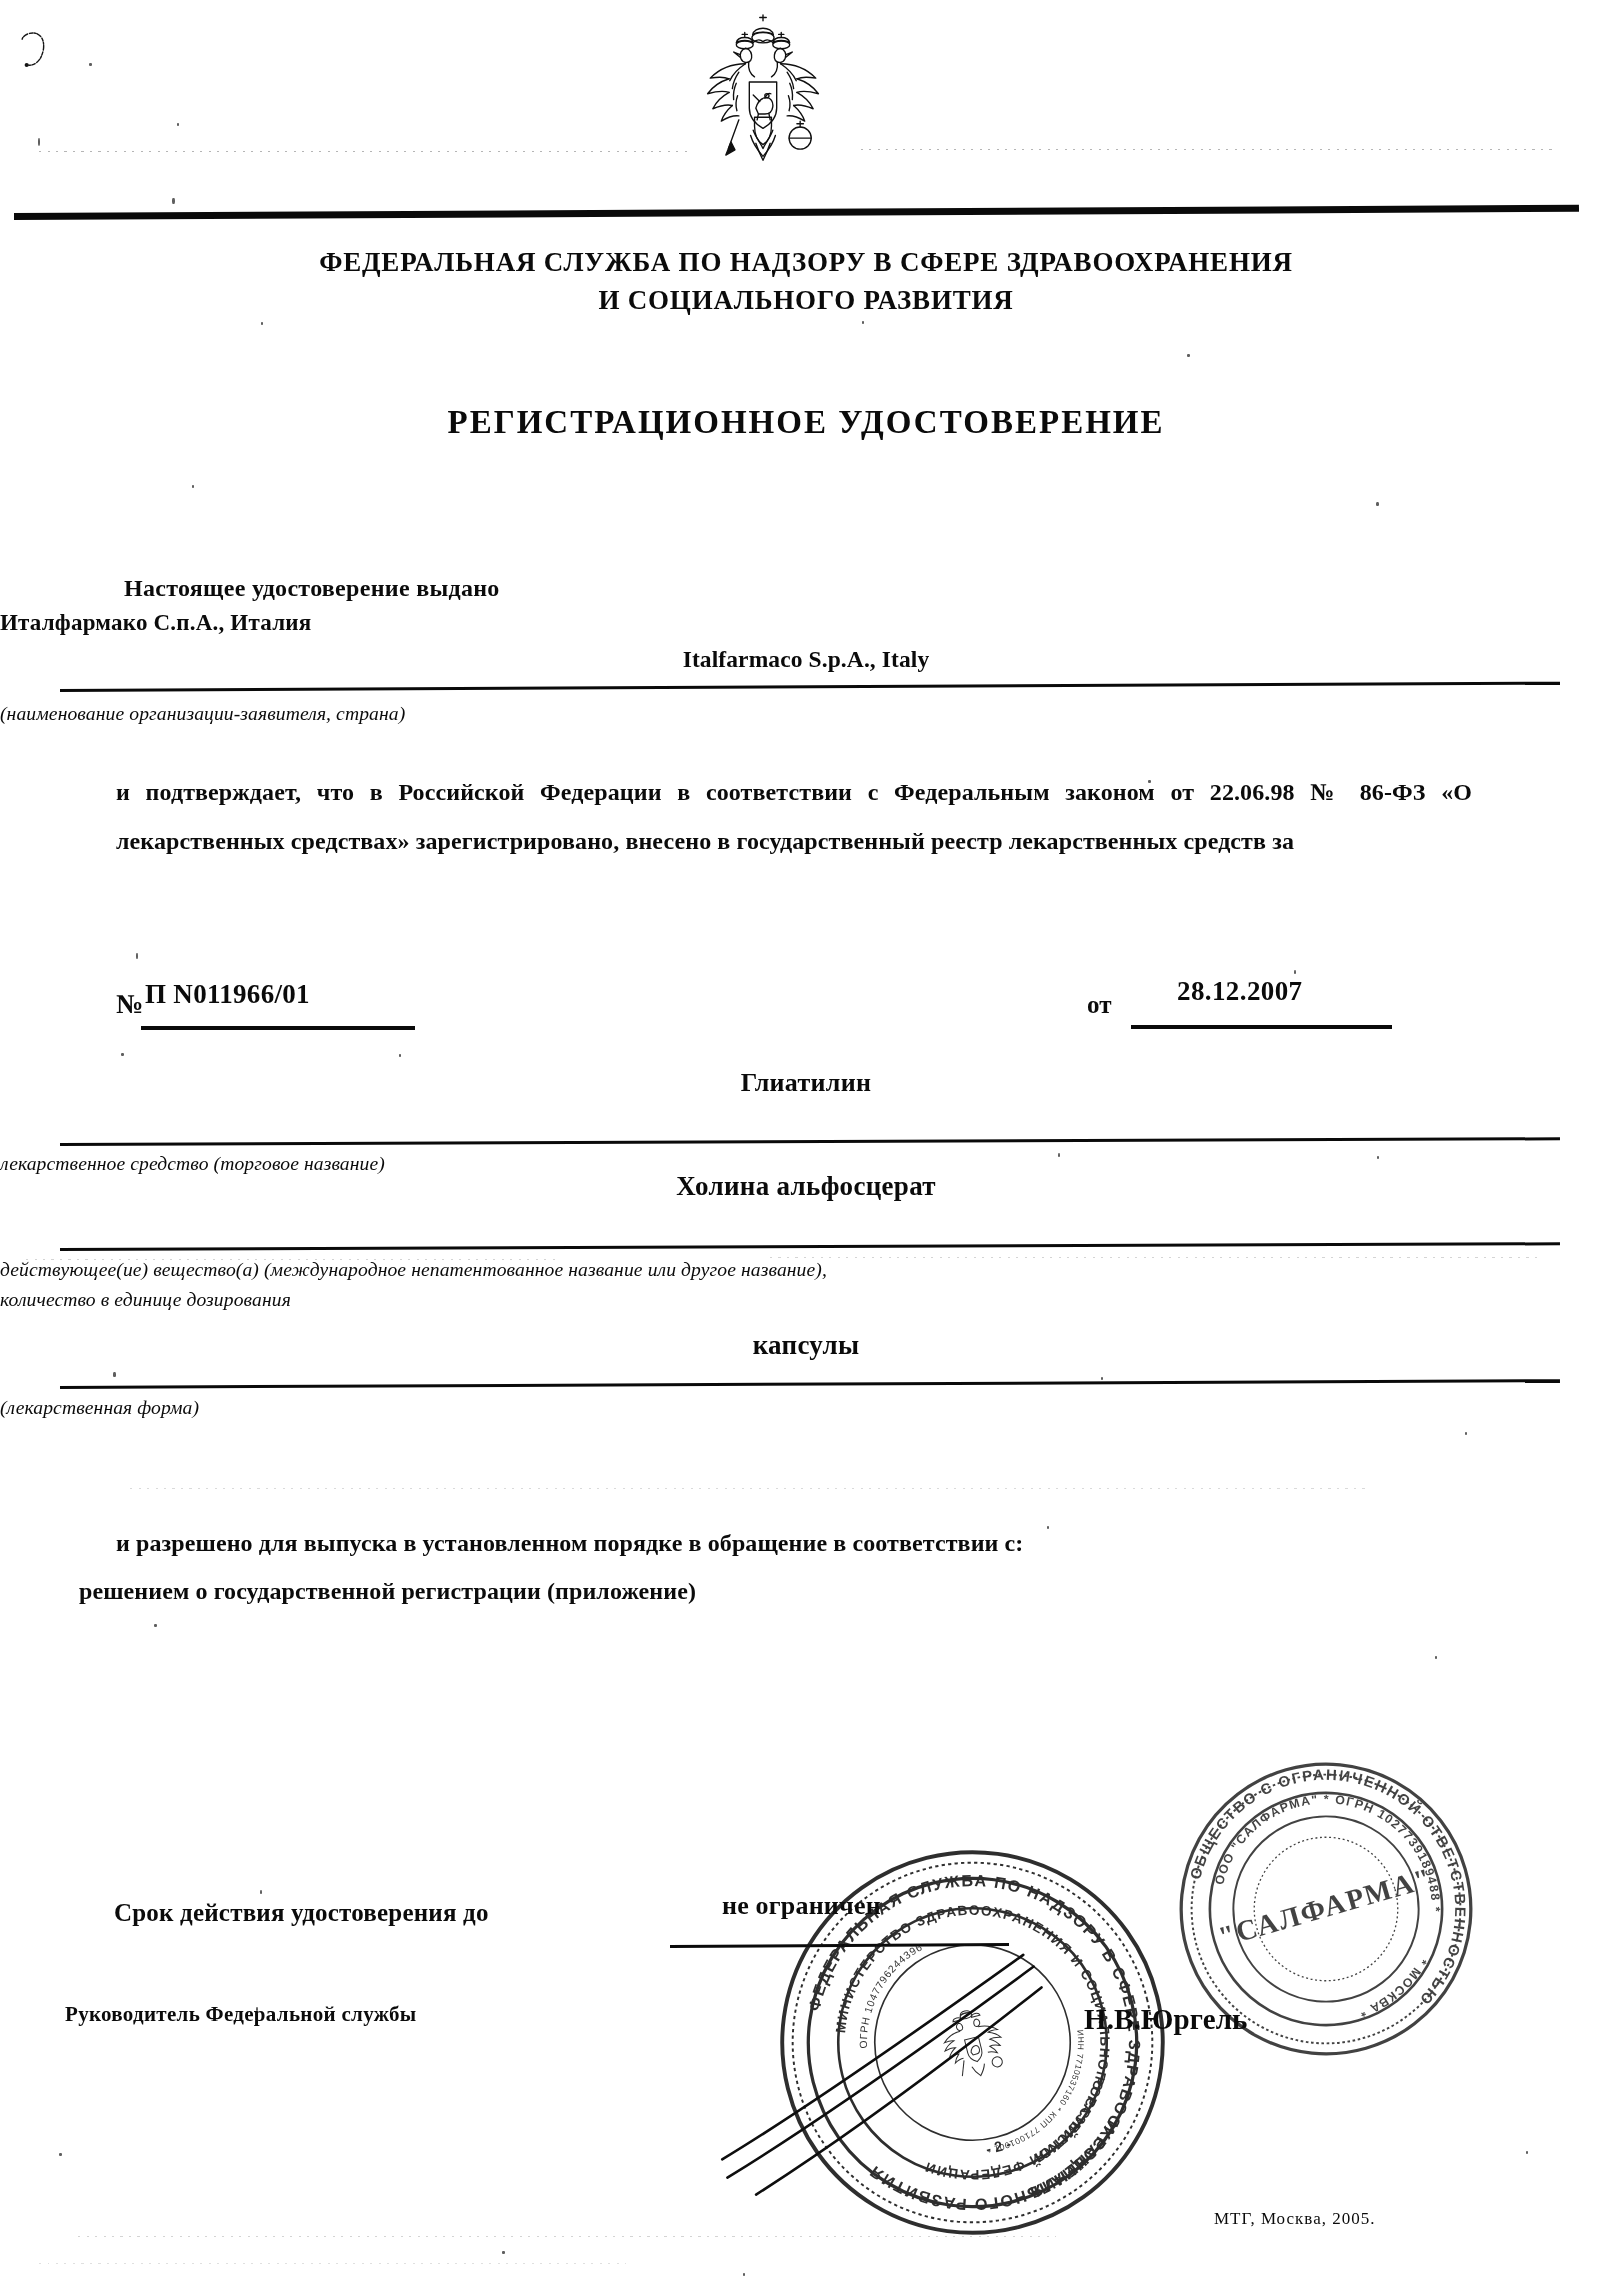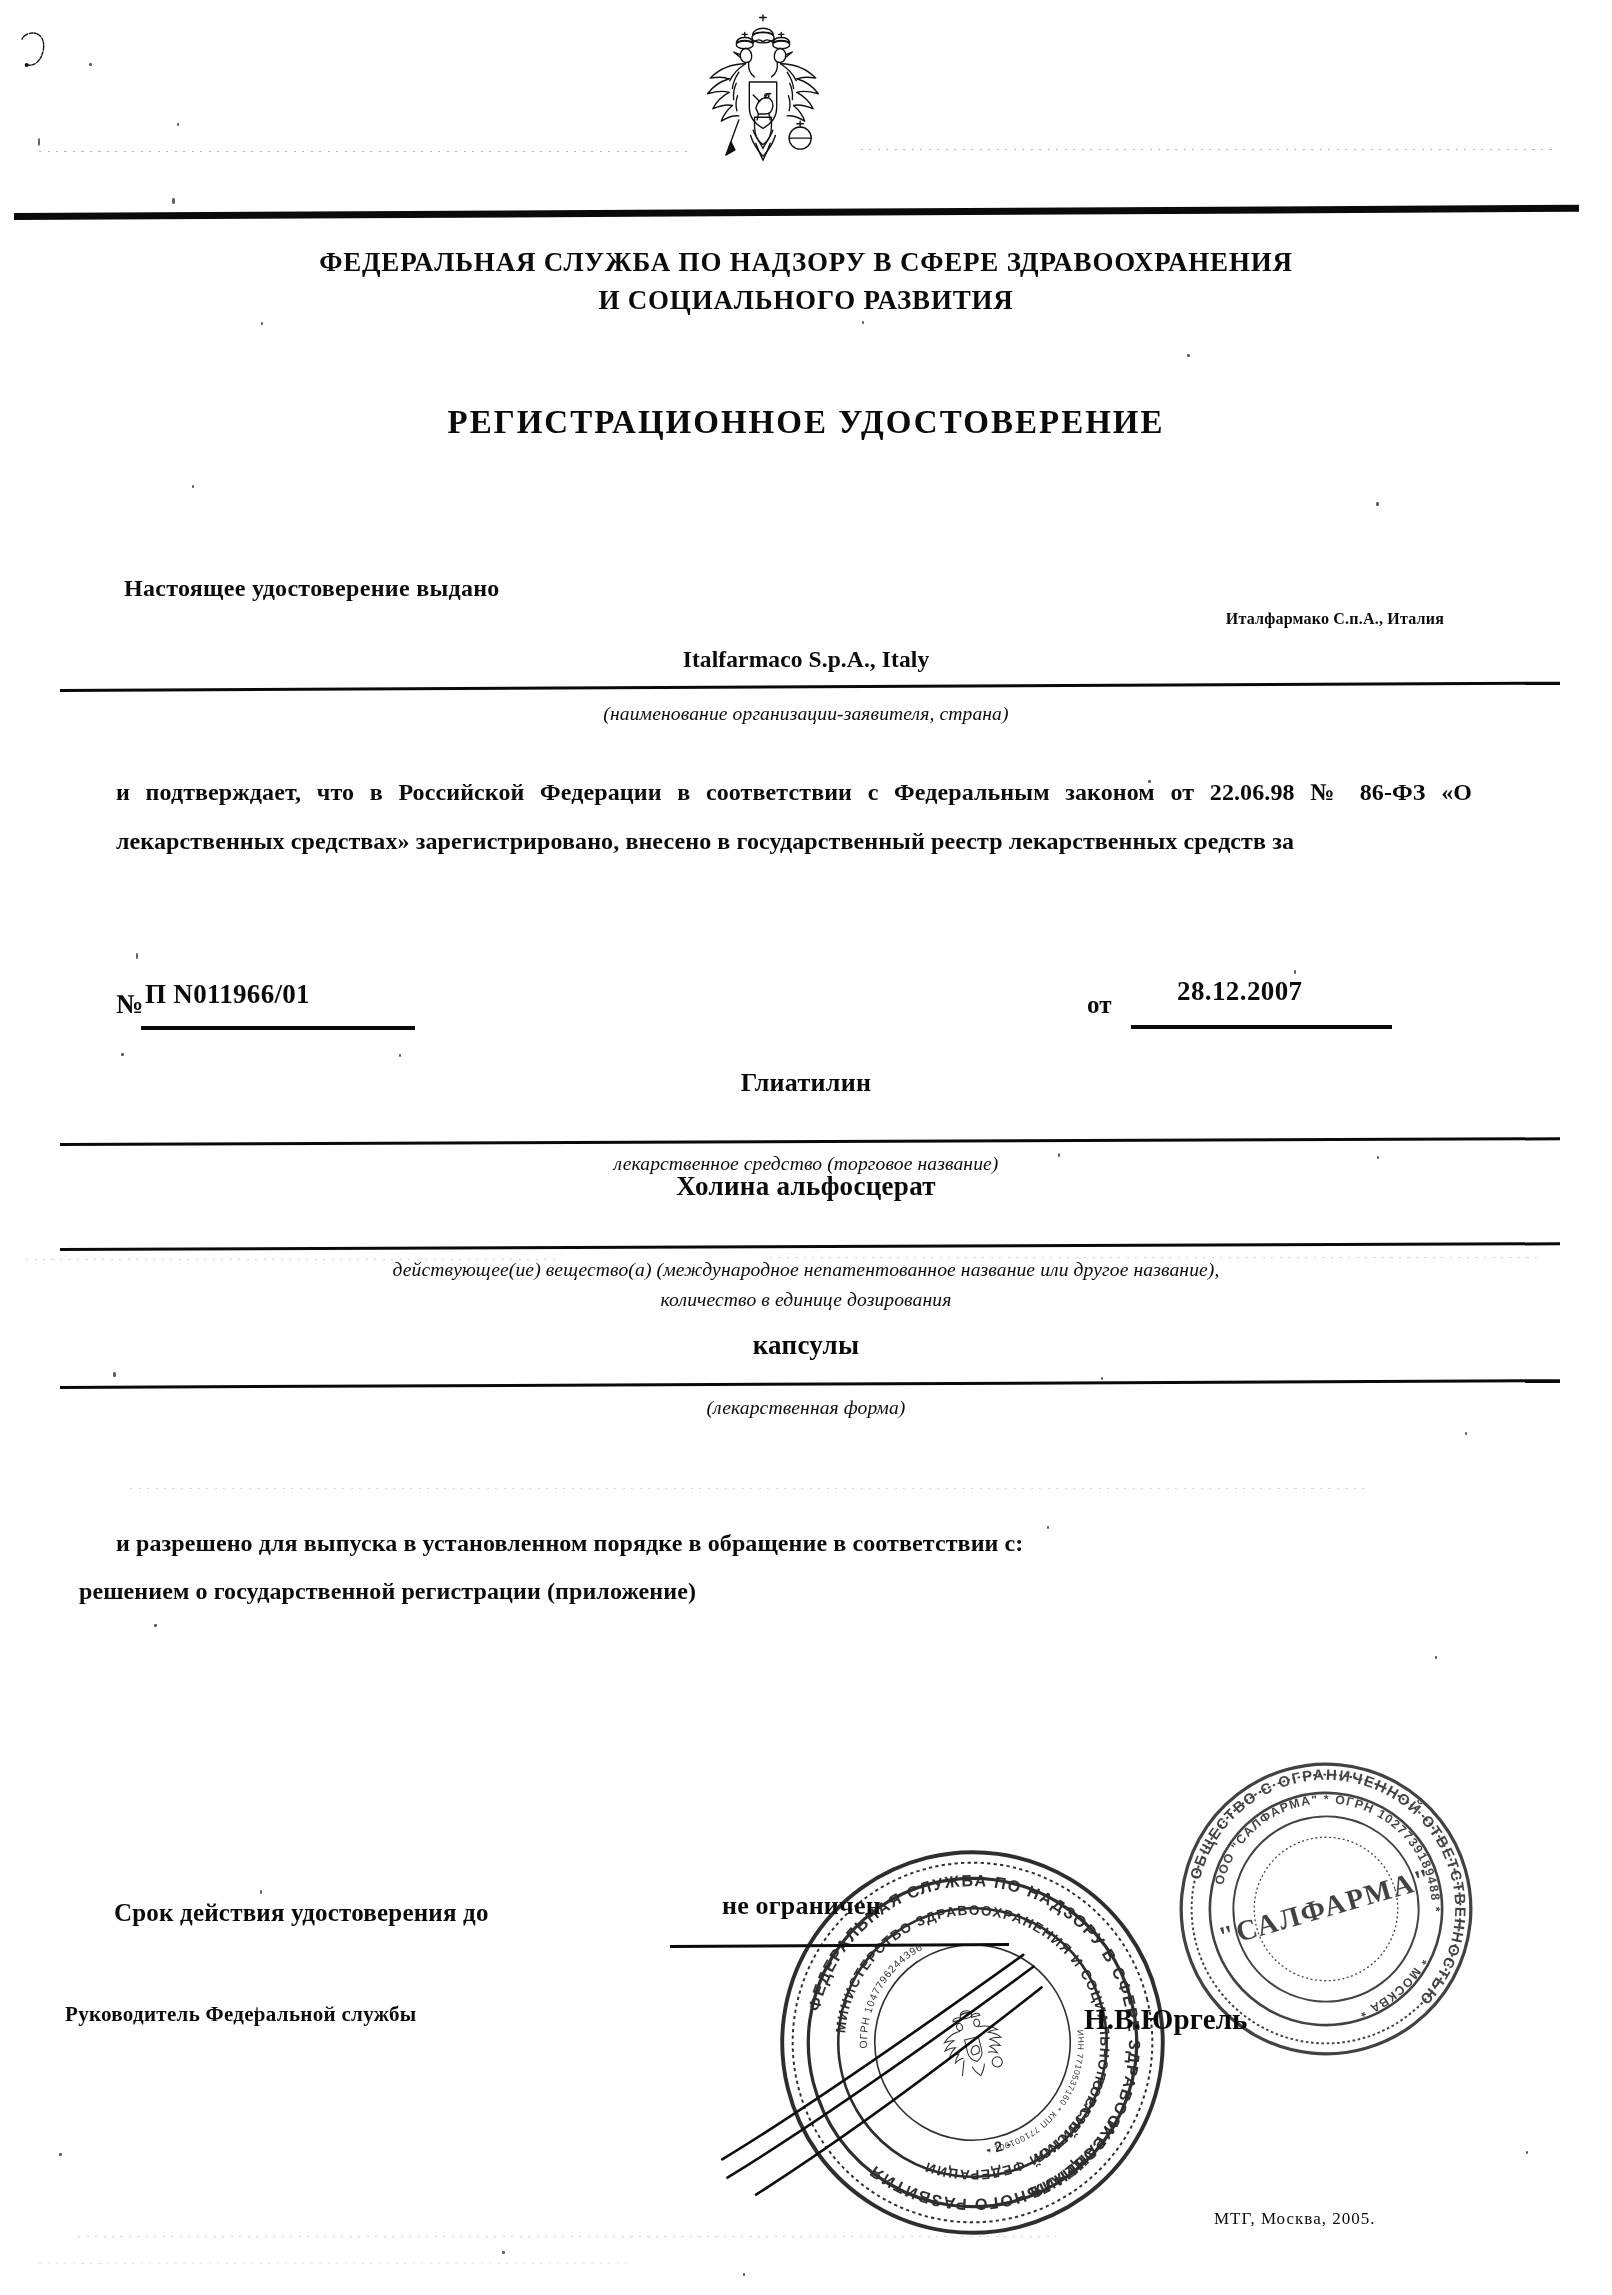--- a/index.html
+++ b/index.html
@@ -98,22 +98,22 @@
     top: 575px;
     font-size: 24px;
     font-weight: 700;
     letter-spacing: 0.3px;
   }
   .applicant-ru {
     position: absolute;
     left: 0;
     top: 610px;
     width: 1444px;
-    text-align: right;
-    font-size: 16px;
+    text-align: left;
+    font-size: 23px;
     font-weight: 700;
     letter-spacing: 0.2px;
   }
   .applicant-en {
     position: absolute;
     left: 0;
     top: 646px;
     width: 1612px;
     text-align: center;
     font-size: 23.5px;
@@ -124,21 +124,20 @@
   
   .field-rule {
     position: absolute;
     height: 3.3px;
     background: #0a0a0a;
   }
   .cap {
     position: absolute;
     width: 1612px;
     left: 0;
-    text-align: center;
     font-style: italic;
     font-size: 19.6px;
     letter-spacing: 0.1px;
   }
 
   
   .body-par {
     position: absolute;
     left: 116px;
     top: 768px;

